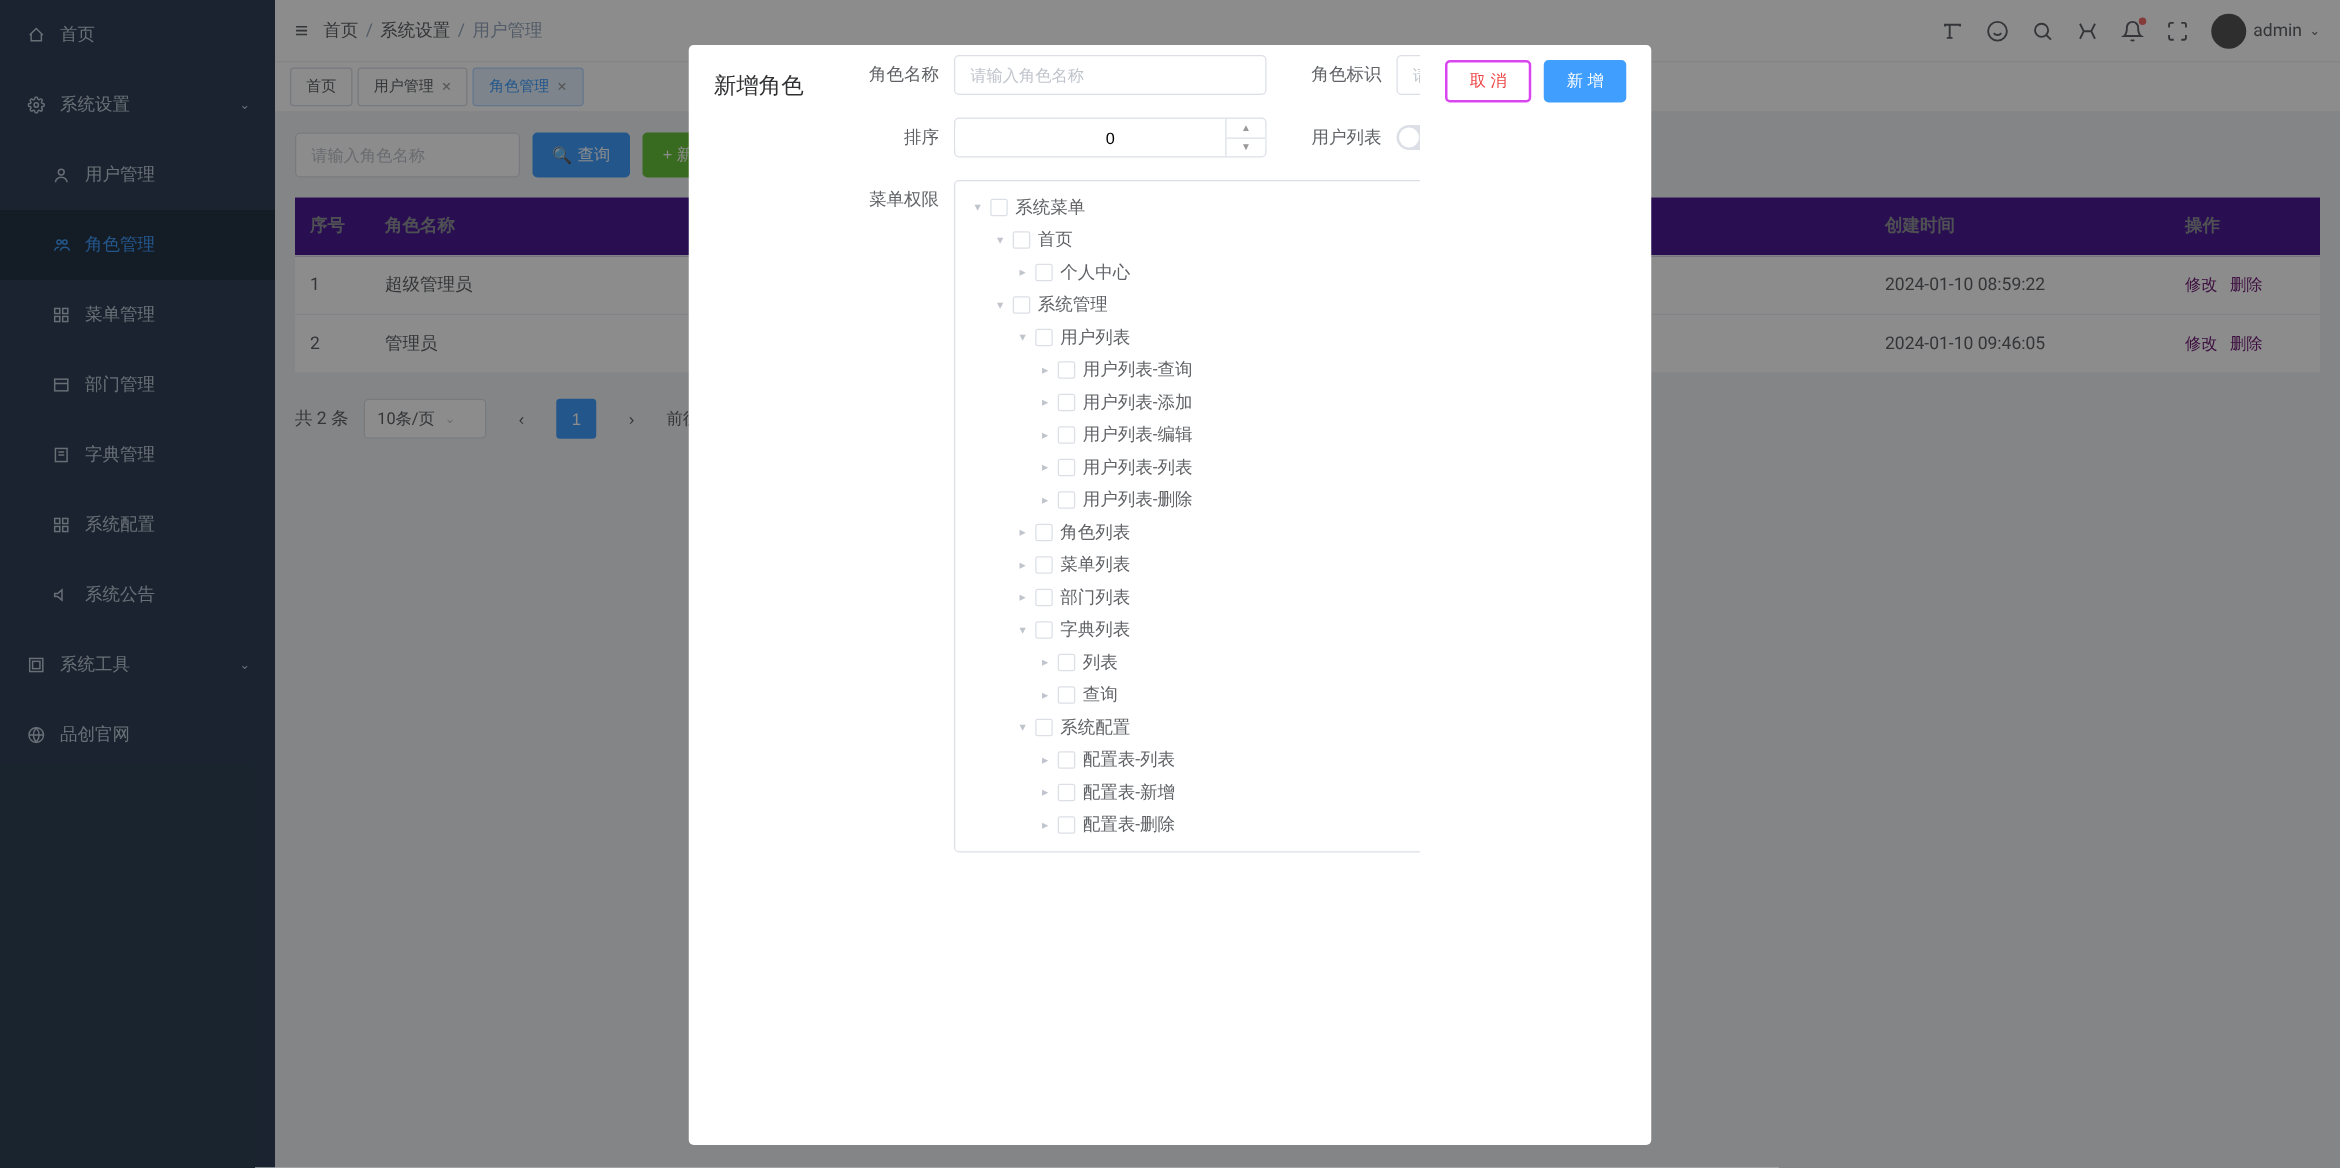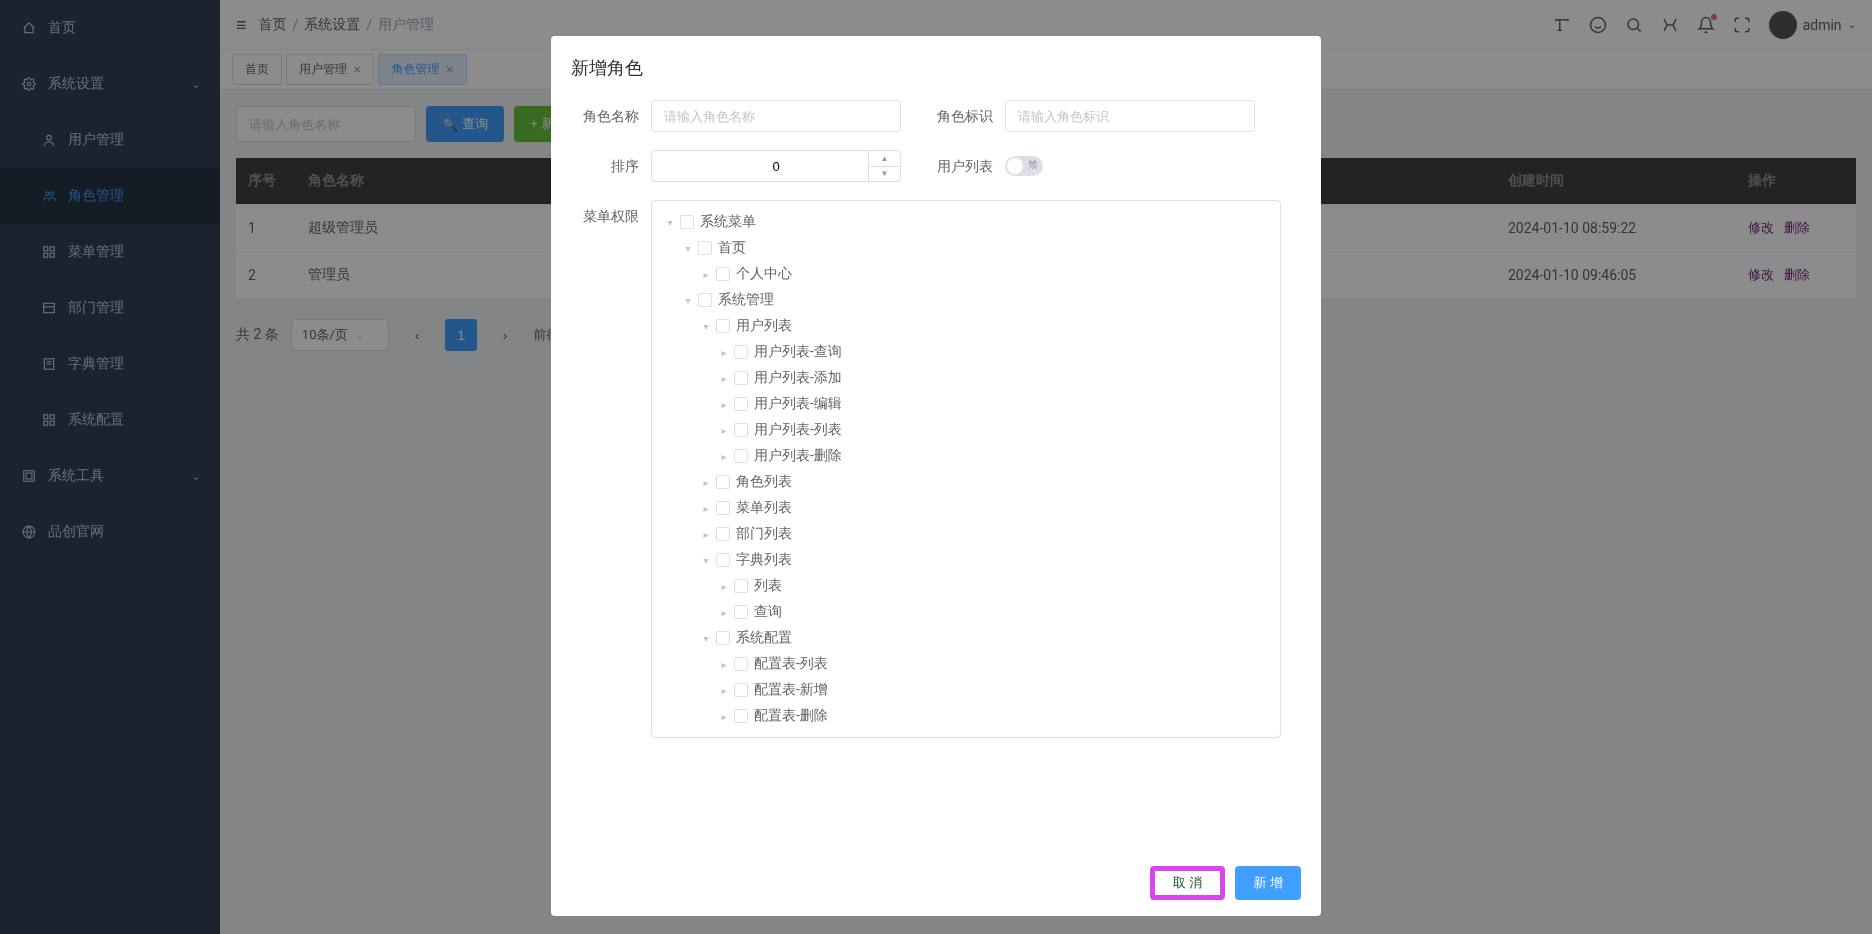--- a/index.html
+++ b/index.html
@@ -23,34 +23,34 @@
 .tabs { position: absolute; left: 220px; top: 50px; right: 0; height: 40px; background: #fff; display: flex; align-items: center; padding: 0 12px; border-bottom: 1px solid #eee; gap: 4px; }
 .tab { padding: 6px 12px; border: 1px solid #d8dce5; border-radius: 3px; font-size: 12px; display: flex; align-items: center; gap: 6px; cursor: pointer; background: #fff; }
 .tab.active { background: #e6f1fd; color: #409eff; border-color: #b3d8ff; }
 .tab .close { font-size: 10px; color: #999; }
 .content { position: absolute; left: 220px; top: 90px; right: 0; bottom: 0; padding: 16px; }
 .search-bar { display: flex; gap: 10px; margin-bottom: 16px; }
 .input { height: 36px; padding: 0 12px; border: 1px solid #dcdfe6; border-radius: 4px; font-size: 13px; background: #fff; }
 .btn { height: 36px; padding: 0 16px; border: none; border-radius: 4px; font-size: 13px; cursor: pointer; display: inline-flex; align-items: center; gap: 4px; }
 .btn-primary { background: #409eff; color: #fff; }
 .btn-success { background: #67c23a; color: #fff; }
-.btn-default { background: #fff; color: #14532d; border: 5px solid #d946ef; }
+.btn-default { background: #fff; color: #ef4444; border: 2px solid #d946ef; }
 .table { width: 100%; border-collapse: collapse; background: #fff; }
 .table th, .table td { padding: 14px 12px; text-align: left; font-size: 14px; border-bottom: 1px solid #ebeef5; }
-.table th { background: #404040; color: #909399; font-weight: 600; }
+.table th { background: #4c1d95; color: #909399; font-weight: 600; }
 .table .action-link { color: #701a75; cursor: pointer; margin-right: 10px; font-size: 13px; }
 .pagination { display: flex; align-items: center; gap: 12px; margin-top: 20px; }
 .pag-total { color: #606266; font-size: 14px; }
 .pag-select { height: 32px; padding: 0 24px 0 10px; border: 1px solid #dcdfe6; border-radius: 4px; background: #fff; font-size: 13px; position: relative; display: inline-flex; align-items: center; }
 .pag-btn { width: 32px; height: 32px; border: none; border-radius: 3px; background: #f0f2f5; color: #606266; cursor: pointer; display: inline-flex; align-items: center; justify-content: center; }
 .pag-btn.active { background: #409eff; color: #fff; }
 .pag-goto { display: flex; align-items: center; gap: 6px; font-size: 13px; }
 .pag-goto input { width: 44px; height: 32px; text-align: center; border: 1px solid #dcdfe6; border-radius: 4px; }
 .overlay { position: absolute; inset: 0; background: rgba(0,0,0,0.45); }
-.modal { position: absolute; left: 50%; top: 36px; width: 770px; height: 880px; transform: translateX(-50%); background: #fff; border-radius: 4px; display: flex; flex-direction: column; }
+.modal { position: absolute; left: 50%; top: 36px; width: 770px; height: 880px; transform: translateX(-50%); background: #fff; border-radius: 4px; display: flex; flex-direction: row; }
 .modal-header { padding: 20px 20px 12px; font-size: 18px; color: #303133; }
 .modal-body { padding: 8px 20px; flex: 1; overflow-y: auto; }
 .form-row { display: flex; gap: 24px; margin-bottom: 18px; }
 .form-item { display: flex; align-items: flex-start; }
 .form-label { width: 80px; text-align: right; padding-right: 12px; color: #606266; font-size: 14px; line-height: 32px; flex-shrink: 0; }
 .form-input { width: 250px; height: 32px; padding: 0 12px; border: 1px solid #dcdfe6; border-radius: 4px; font-size: 13px; }
 .form-textarea { width: 630px; min-height: 54px; padding: 8px 12px; border: 1px solid #dcdfe6; border-radius: 4px; font-size: 13px; resize: vertical; font-family: inherit; }
 .form-number { width: 250px; height: 32px; border: 1px solid #dcdfe6; border-radius: 4px; display: flex; align-items: center; position: relative; }
 .form-number input { border: none; flex: 1; text-align: center; font-size: 13px; outline: none; }
 .form-number .spinner { position: absolute; right: 0; top: 0; bottom: 0; width: 32px; border-left: 1px solid #dcdfe6; display: flex; flex-direction: column; }
@@ -142,20 +142,28 @@
   <div class="sidebar-item submenu">
     <span class="icon">
         <svg width="14" height="14" viewBox="0 0 24 24" fill="none" stroke="currentColor" stroke-width="2">
           <rect x="3" y="3" width="7" height="7"></rect>
           <rect x="14" y="3" width="7" height="7"></rect>
           <rect x="3" y="14" width="7" height="7"></rect>
           <rect x="14" y="14" width="7" height="7"></rect>
         </svg>
       </span>
     <span>系统配置</span>
+  </div>
+  <div class="sidebar-item submenu">
+    <span class="icon">
+        <svg width="14" height="14" viewBox="0 0 24 24" fill="none" stroke="currentColor" stroke-width="2">
+          <path d="M3 10v4h4l6 5V5l-6 5H3z"></path>
+        </svg>
+      </span>
+    <span>系统公告</span>
   </div>
   <div class="sidebar-item">
     <span class="icon">
         <svg width="14" height="14" viewBox="0 0 24 24" fill="none" stroke="currentColor" stroke-width="2">
           <rect x="3" y="3" width="18" height="18"></rect>
           <rect x="7" y="7" width="10" height="10"></rect>
         </svg>
       </span>
     <span>系统工具</span>
     <span class="arrow">⌄</span>

